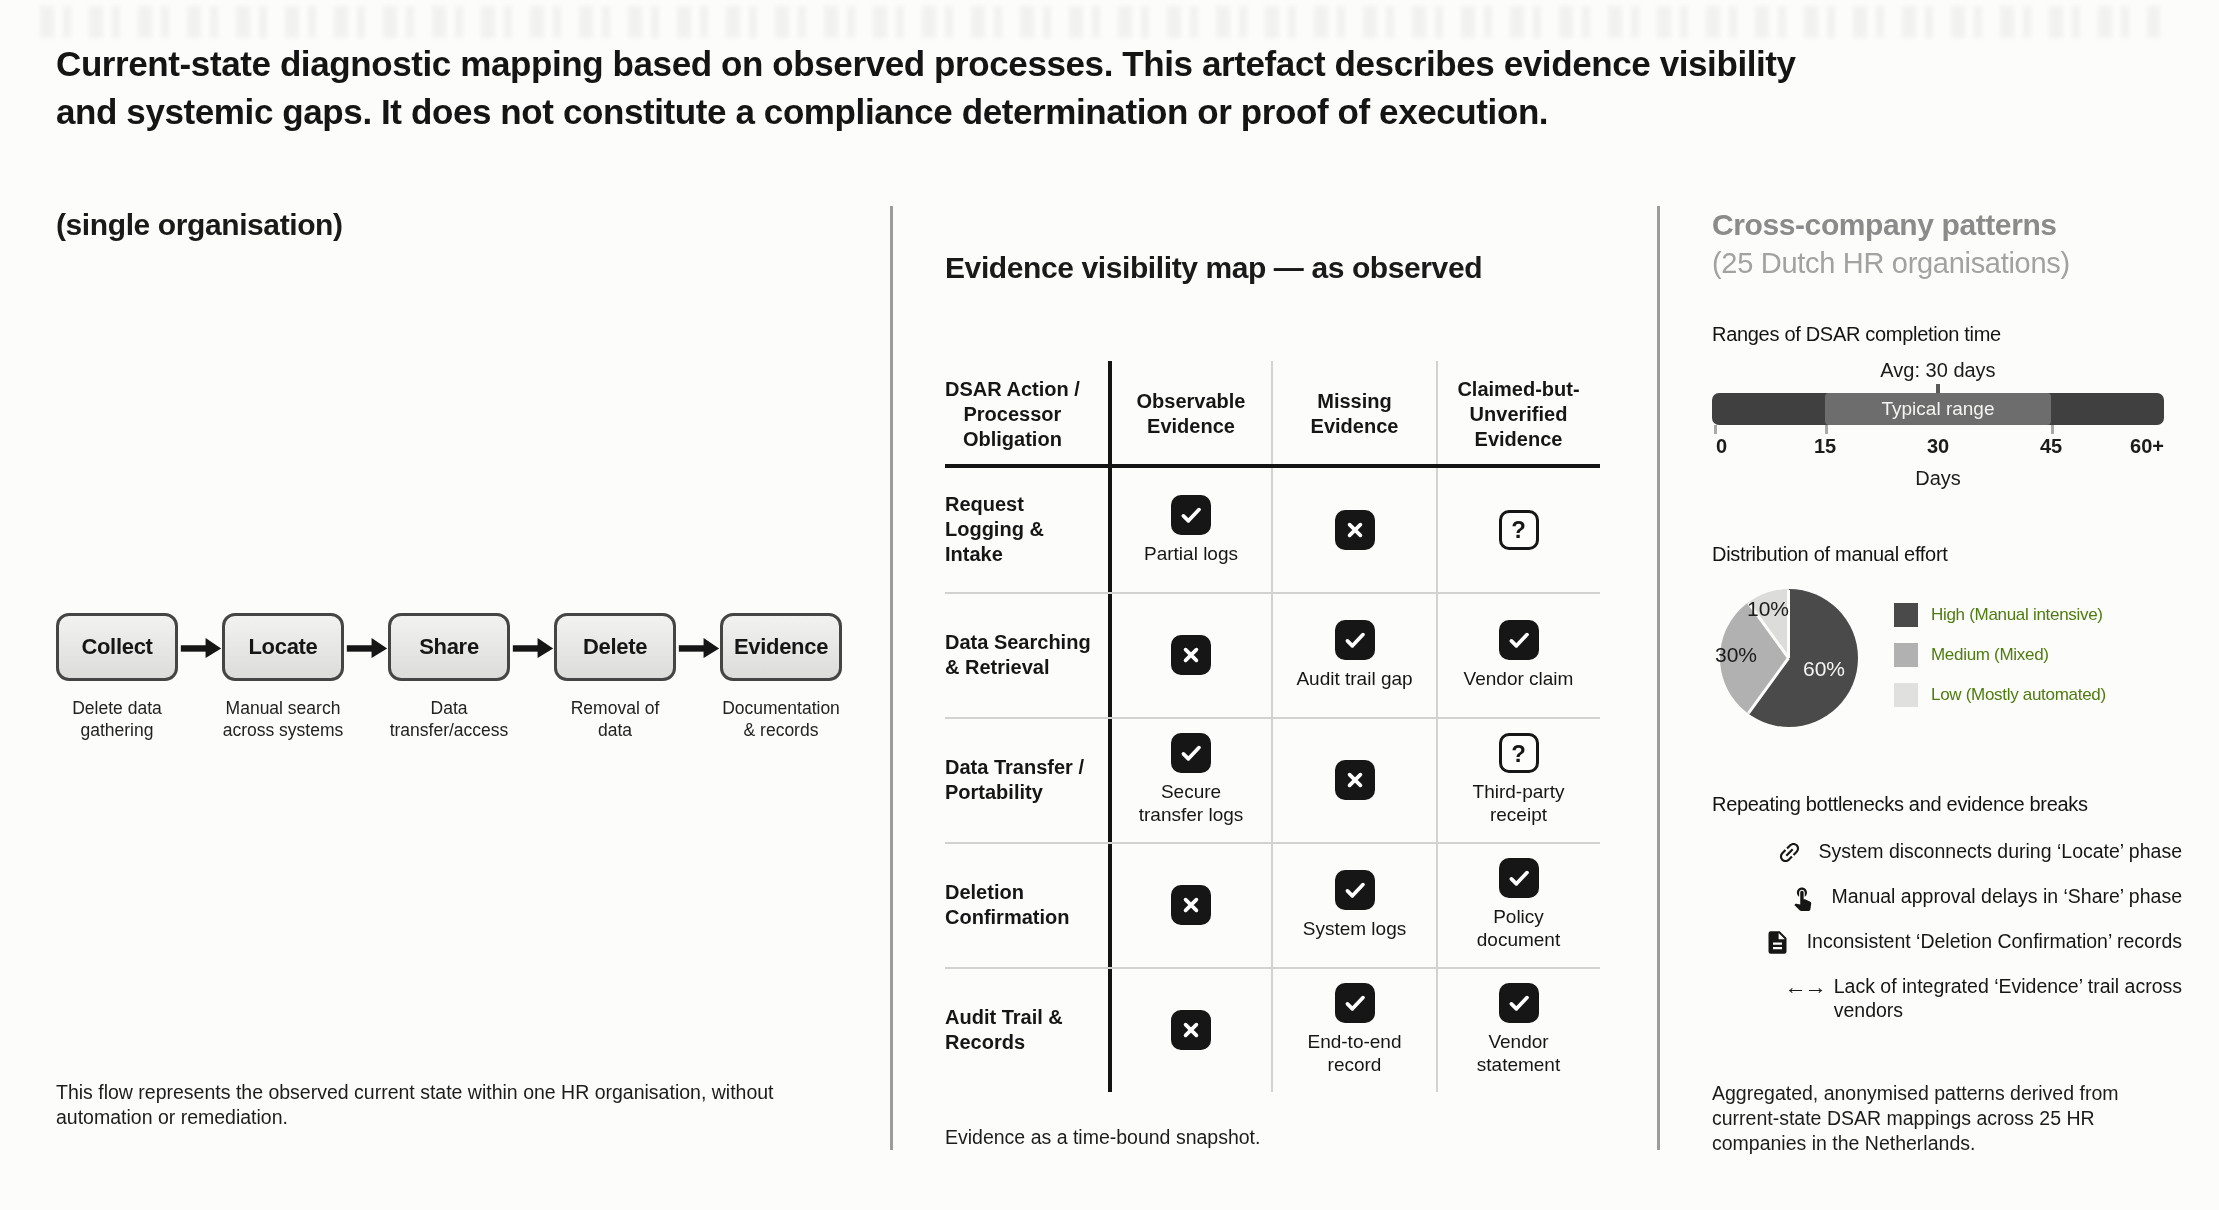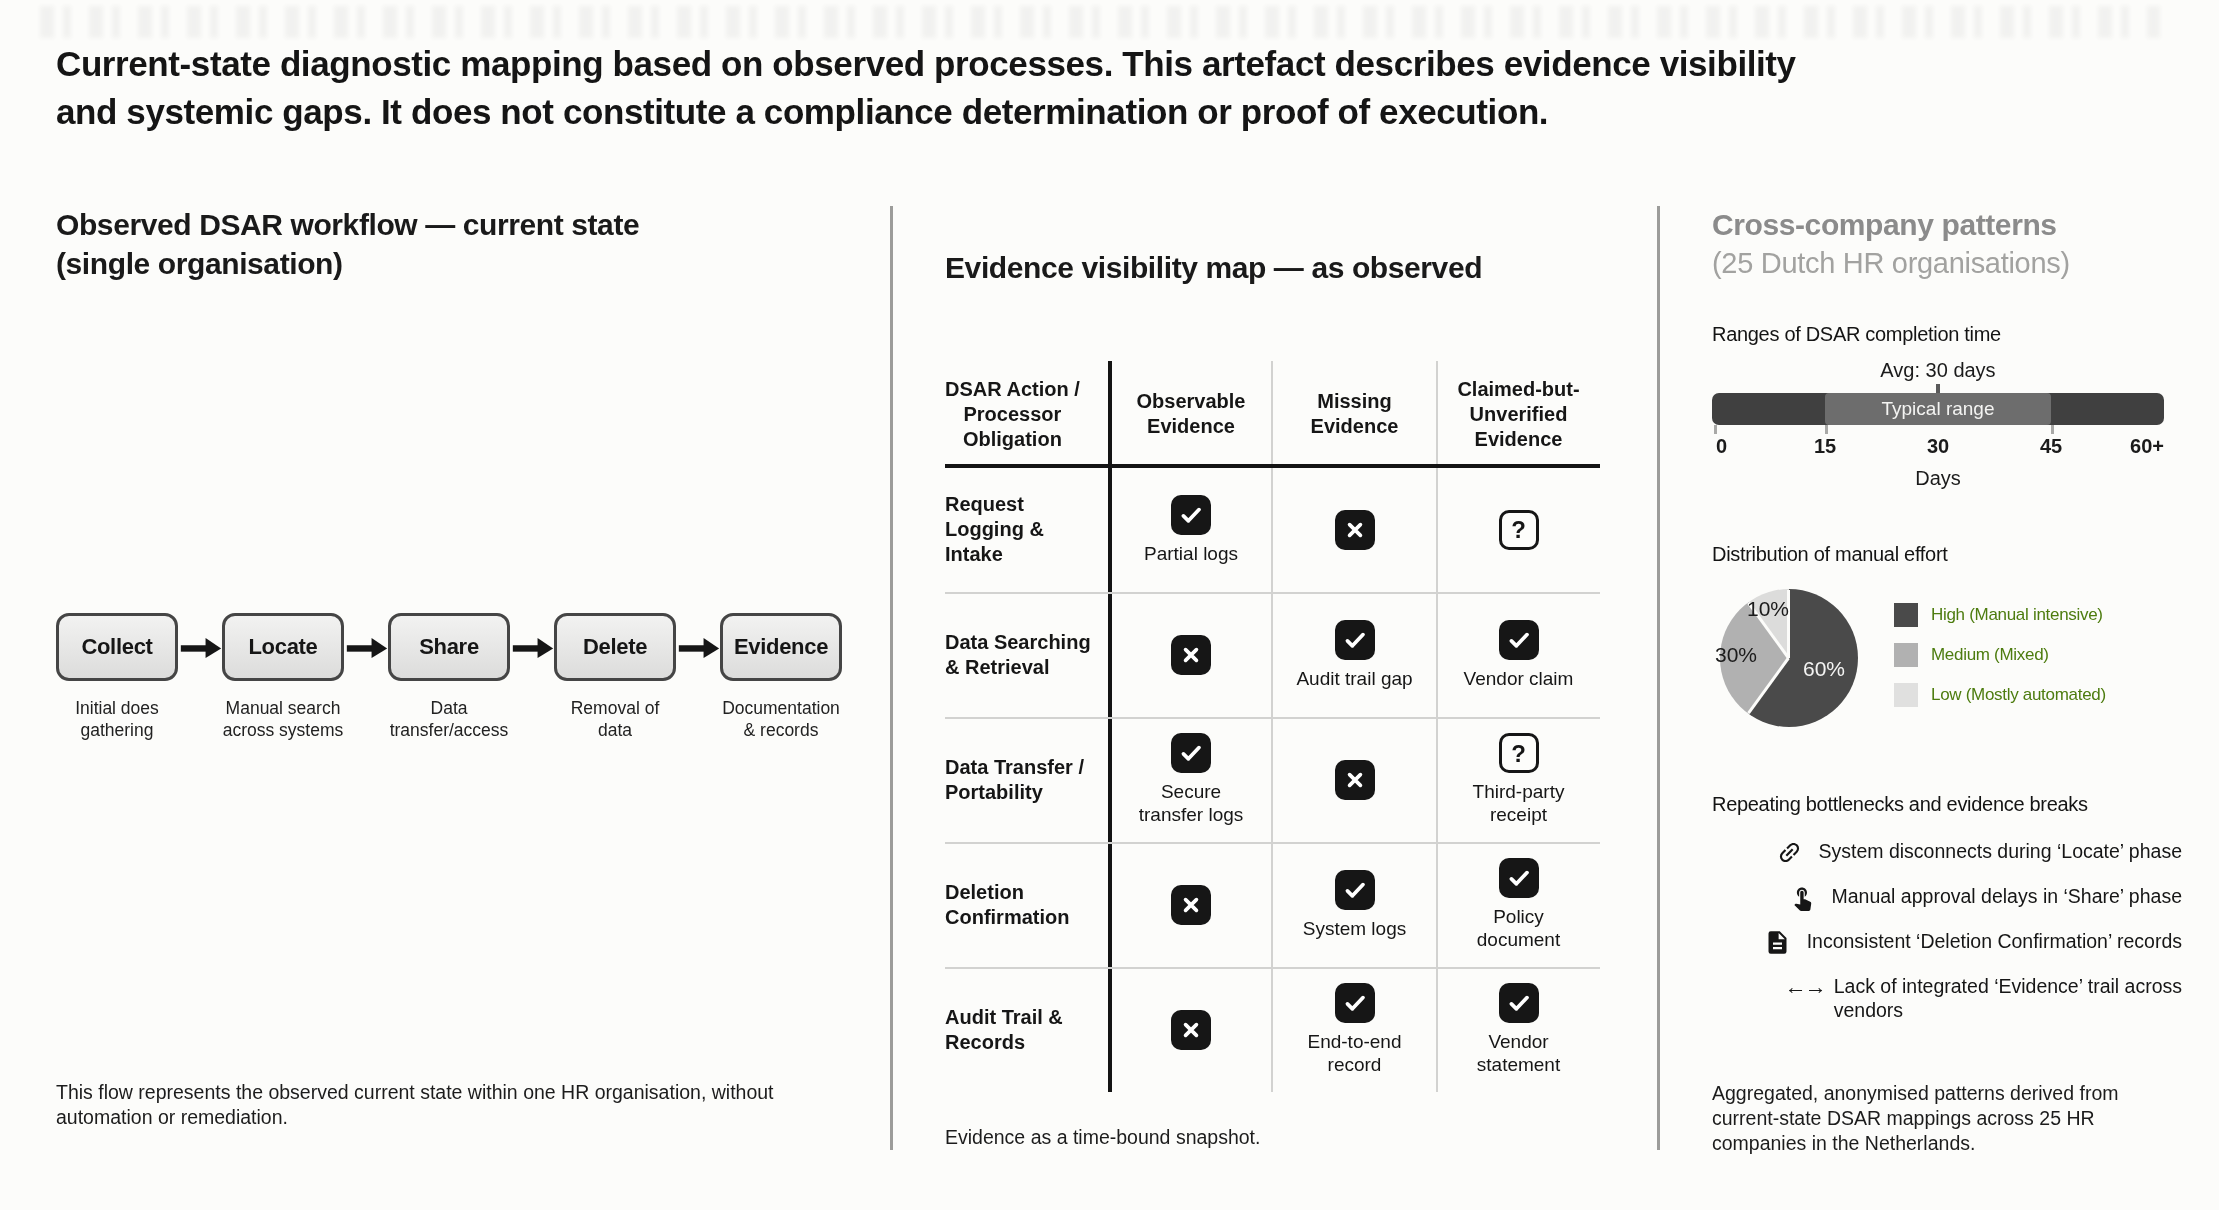--- a/index.html
+++ b/index.html
@@ -101,21 +101,20 @@
 
   <div class="artifact"></div>
 
   <div class="main-header pre">Current-state diagnostic mapping based on observed processes. This artefact describes evidence visibility
 and systemic gaps. It does not constitute a compliance determination or proof of execution.</div>
 
   <div class="vdiv" id="vdiv1"></div>
   <div class="vdiv" id="vdiv2"></div>
 
   <div class="col-left">
-    <div class="section-title">Observed DSAR workflow — current state</div>
     <div class="section-title">(single organisation)</div>
 
     <div class="flow">
       <div class="fbox" style="left:0">
           <span>Collect</span>
         </div>
       <div class="fbox" style="left:166px">
           <span>Locate</span>
         </div>
       <div class="fbox" style="left:332px">
@@ -138,21 +137,21 @@
         </svg>
       <svg class="farrow" style="left:456px" viewBox="0 0 44 24">
           <rect x="0" y="9" width="29" height="7" fill="#161616"></rect>
           <polygon points="27,1 44,12.5 27,23" fill="#161616"></polygon>
         </svg>
       <svg class="farrow" style="left:622px" viewBox="0 0 44 24">
           <rect x="0" y="9" width="29" height="7" fill="#161616"></rect>
           <polygon points="27,1 44,12.5 27,23" fill="#161616"></polygon>
         </svg>
 
-      <div class="fcap pre" style="left:-24px">Initial does
+      <div class="fcap pre" style="left:-24px">Delete data
 gathering</div>
       <div class="fcap pre" style="left:142px">Manual search
 across systems</div>
       <div class="fcap pre" style="left:308px">Data
 transfer/access</div>
       <div class="fcap pre" style="left:474px">Removal of
 data</div>
       <div class="fcap pre" style="left:640px">Documentation
 &amp; records</div>
     </div>

